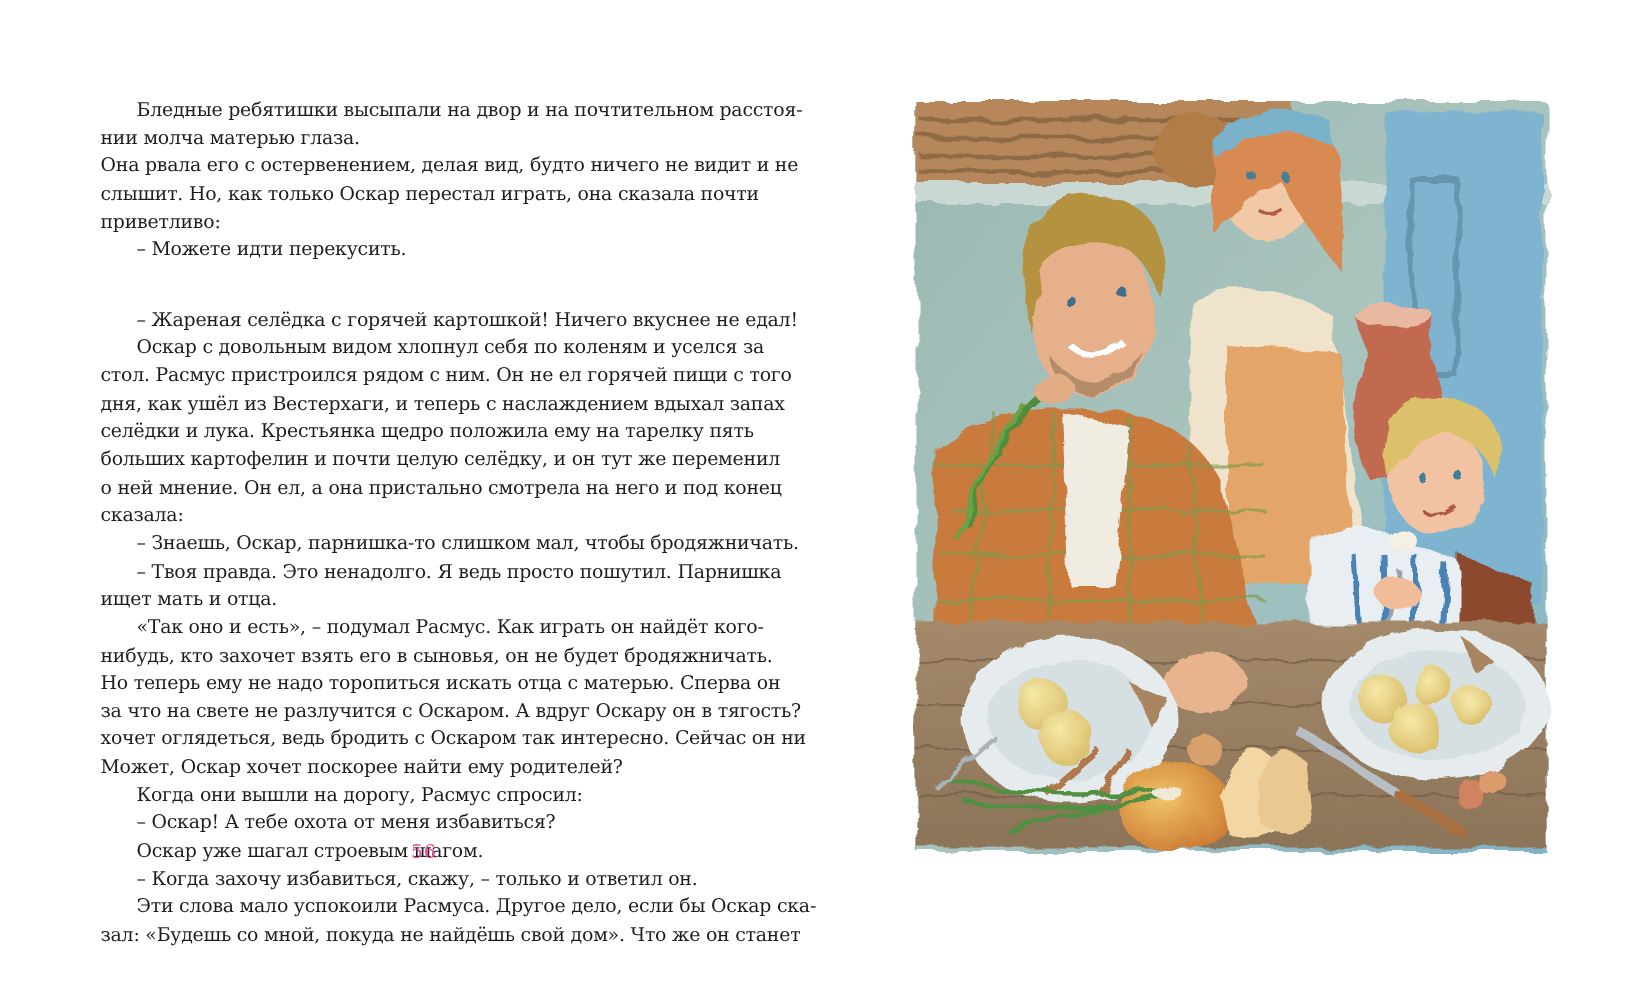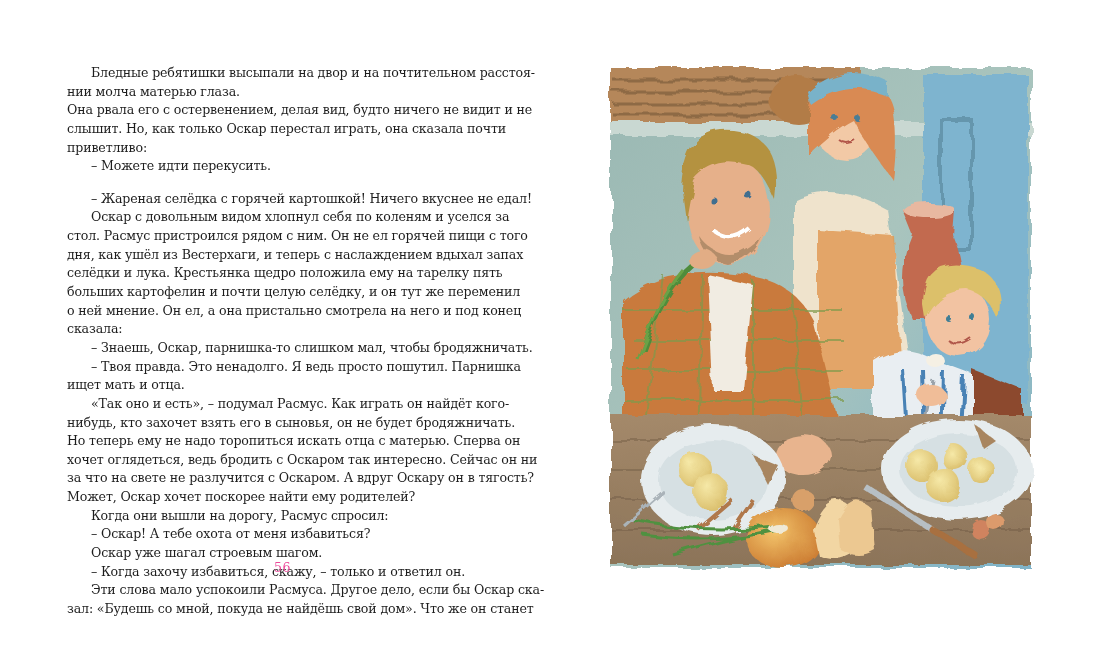--- a/index.html
+++ b/index.html
@@ -9,21 +9,21 @@
     .page-right { position: absolute; left: 550px; top: 0; width: 550px; height: 663px; }
     .text-block {
       position: absolute; left: 67px; top: 64px; width: 434px;
       font-family: "DejaVu Serif", "Liberation Serif", serif;
       font-size: 12.6px; line-height: 18.65px; color: #1d1d1d;
       letter-spacing: -0.15px;
     }
     .line { display: block; white-space: nowrap; text-align: justify; text-align-last: justify; height: 18.65px; }
     .line.last { text-align-last: left; }
     .line.indent { padding-left: 24px; }
-    .line.gap { margin-top: 14px; }
+    .line.gap { margin-top: 28px; }
     .page-number {
       position: absolute; left: 274px; top: 560px;
       font-family: "DejaVu Serif", "Liberation Serif", serif;
       font-size: 12.5px; color: #ec4899; letter-spacing: 0.5px;
     }
     .illustration { position: absolute; left: 603px; top: 60px; width: 434px; height: 515px; }
     .illustration svg { display: block; width: 434px; height: 515px; }
   </style>
 </head>
 <body>
@@ -44,22 +44,22 @@
         <span class="line">селёдки и лука. Крестьянка щедро положила ему на тарелку пять</span>
         <span class="line">больших картофелин и почти целую селёдку, и он тут же переменил</span>
         <span class="line">о ней мнение. Он ел, а она пристально смотрела на него и под конец</span>
         <span class="line last">сказала:</span>
         <span class="line indent">– Знаешь, Оскар, парнишка-то слишком мал, чтобы бродяжничать.</span>
         <span class="line indent">– Твоя правда. Это ненадолго. Я ведь просто пошутил. Парнишка</span>
         <span class="line last">ищет мать и отца.</span>
         <span class="line indent">«Так оно и есть», – подумал Расмус. Как играть он найдёт кого-</span>
         <span class="line">нибудь, кто захочет взять его в сыновья, он не будет бродяжничать.</span>
         <span class="line">Но теперь ему не надо торопиться искать отца с матерью. Сперва он</span>
+        <span class="line">за что на свете не разлучится с Оскаром. А вдруг Оскару он в тягость?</span>
         <span class="line">хочет оглядеться, ведь бродить с Оскаром так интересно. Сейчас он ни</span>
-        <span class="line">за что на свете не разлучится с Оскаром. А вдруг Оскару он в тягость?</span>
         <span class="line last">Может, Оскар хочет поскорее найти ему родителей?</span>
         <span class="line indent last">Когда они вышли на дорогу, Расмус спросил:</span>
         <span class="line indent last">– Оскар! А тебе охота от меня избавиться?</span>
         <span class="line indent last">Оскар уже шагал строевым шагом.</span>
         <span class="line indent last">– Когда захочу избавиться, скажу, – только и ответил он.</span>
         <span class="line indent">Эти слова мало успокоили Расмуса. Другое дело, если бы Оскар ска-</span>
         <span class="line">зал: «Будешь со мной, покуда не найдёшь свой дом». Что же он станет</span>
       </div>
     <div class="page-number">56</div>
   </div>

